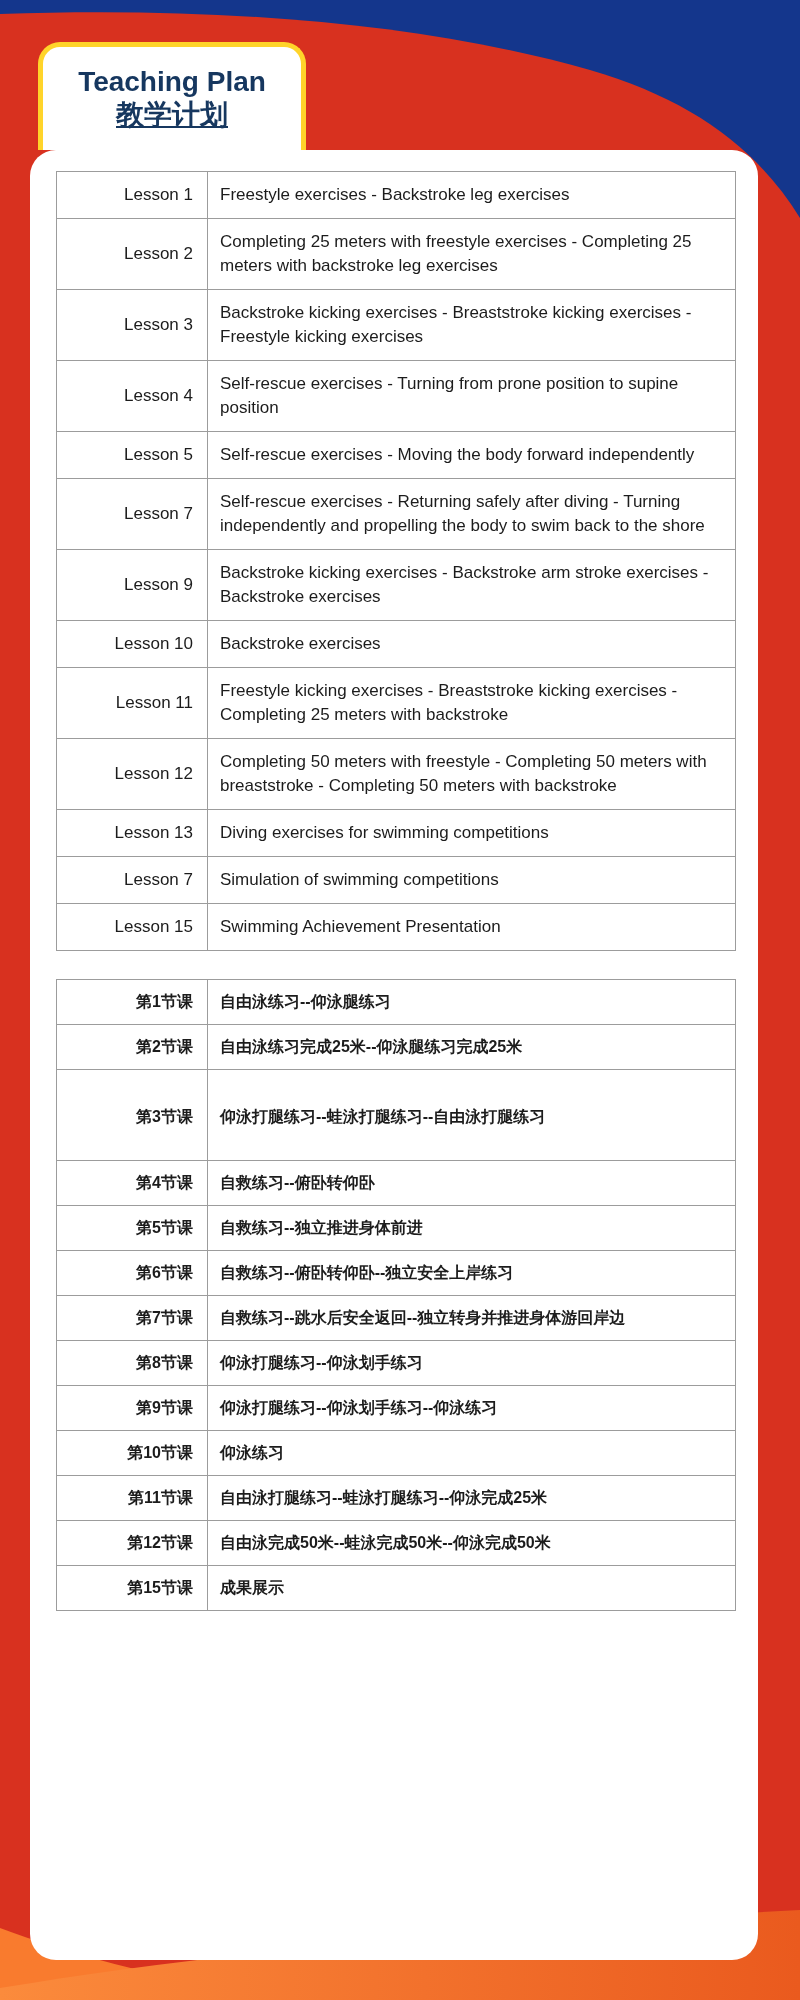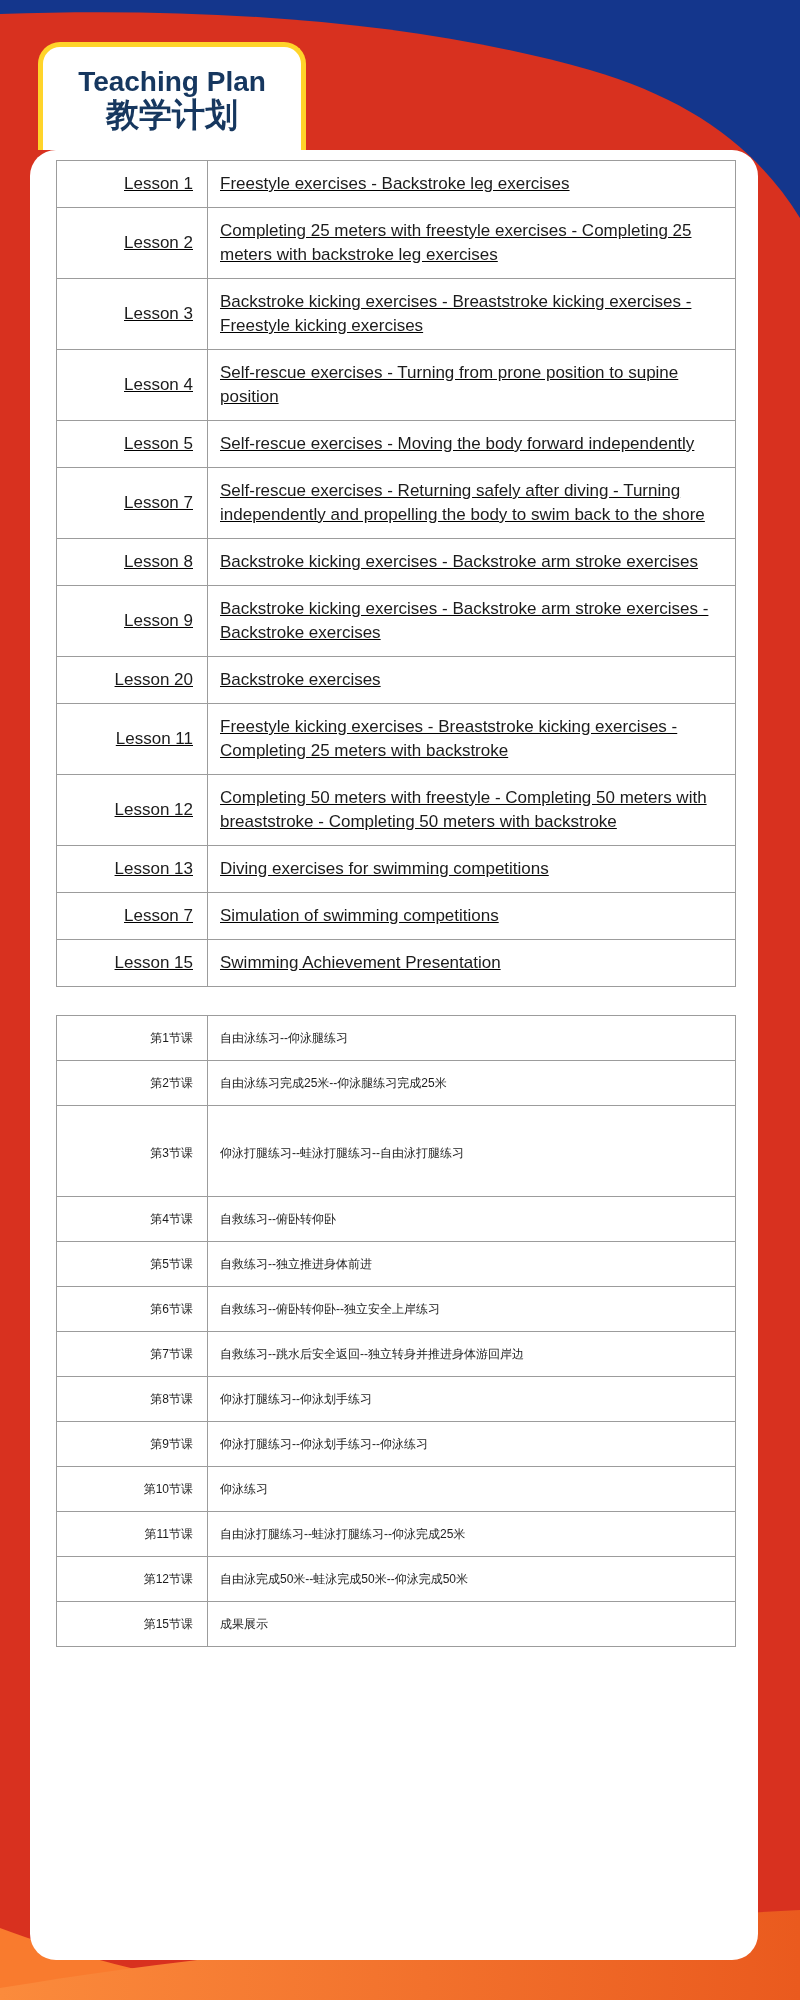--- a/index.html
+++ b/index.html
@@ -20,55 +20,55 @@
     border-radius:22px 22px 0 0;
     box-sizing:border-box;
     display:flex;flex-direction:column;justify-content:center;align-items:center;
     gap:0;
     z-index:3;
   }
   .badge .t-en{
     font-size:28px;font-weight:bold;color:var(--navy,#16375f);line-height:32px;
   }
   .badge .t-zh{
-    font-size:33px;font-weight:bold;color:var(--navy,#16375f);line-height:34px;
+    font-size:28px;font-weight:bold;color:var(--navy,#16375f);line-height:34px;text-decoration:underline;
   }
 
   
   .card{
     position:absolute;left:30px;top:150px;width:728px;height:1810px;
     background:#ffffff;border-radius:26px;
     box-sizing:border-box;
     z-index:2;
   }
 
   table.plan{
     border-collapse:collapse;
     width:680px;
     margin-left:26px;
     table-layout:fixed;
   }
-  #table-en{margin-top:10px;text-decoration:underline;}
+  #table-en{margin-top:21px;}
   #table-zh{margin-top:28px;}
   table.plan td{
     border:1px solid #9c9c9c;
     vertical-align:middle;
     color:#1c1c1c;
   }
   table.plan td.lbl{
     width:130px;
     text-align:right;
     padding:11px 14px 11px 6px;
     white-space:nowrap;
   }
   table.plan td.desc{
     padding:11px 14px 11px 12px;
   }
   #table-en td{font-size:17px;line-height:24px;}
-  #table-zh td{font-size:12px;line-height:26px;font-weight:400;}
+  #table-zh td{font-size:16px;line-height:26px;font-weight:700;}
   #table-zh td.lbl{padding:9px 14px 9px 6px;}
   #table-zh td.desc{padding:9px 14px 9px 12px;}
   
   #table-zh tbody tr:nth-child(3) td{padding-top:34px;padding-bottom:30px;}
 </style>
 </head>
 <body>
 
 <svg id="bg-svg" viewBox="0 0 800 2000" xmlns="http://www.w3.org/2000/svg" aria-hidden="true">
   <defs>
@@ -116,32 +116,28 @@
     <td class="lbl">Lesson 5</td>
     <td class="desc">Self-rescue exercises - Moving the body forward independently</td>
   </tr>
 
 
   <tr>
     <td class="lbl">Lesson 7</td>
     <td class="desc">Self-rescue exercises - Returning safely after diving - Turning independently and propelling the body to swim back to the shore</td>
   </tr>
 
-  <tr>
-    <td class="lbl">Lesson 8</td>
-    <td class="desc">Backstroke kicking exercises - Backstroke arm stroke exercises</td>
-  </tr>
 
   <tr>
     <td class="lbl">Lesson 9</td>
     <td class="desc">Backstroke kicking exercises - Backstroke arm stroke exercises - Backstroke exercises</td>
   </tr>
 
   <tr>
-    <td class="lbl">Lesson 20</td>
+    <td class="lbl">Lesson 10</td>
     <td class="desc">Backstroke exercises</td>
   </tr>
 
   <tr>
     <td class="lbl">Lesson 11</td>
     <td class="desc">Freestyle kicking exercises - Breaststroke kicking exercises - Completing 25 meters with backstroke</td>
   </tr>
 
   <tr>
     <td class="lbl">Lesson 12</td>

